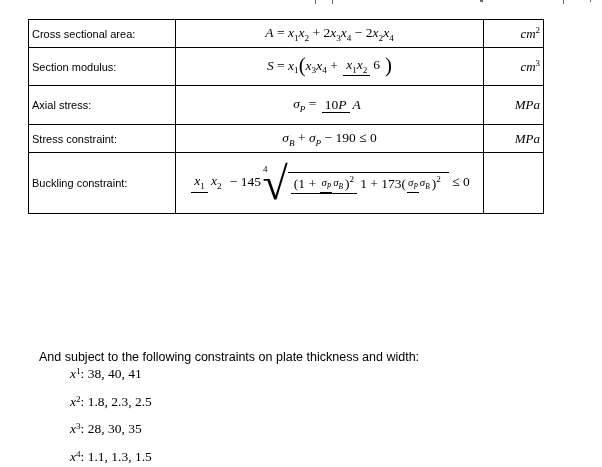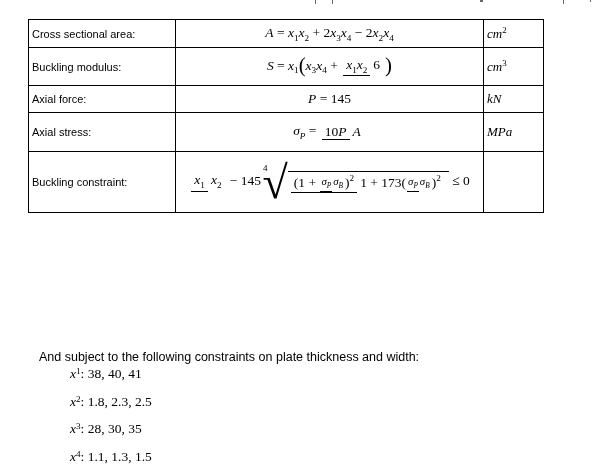--- a/index.html
+++ b/index.html
@@ -17,21 +17,21 @@
   
   table.spec{
     position:absolute;left:28px;top:19px;width:515px;
     border-collapse:collapse;table-layout:fixed;
   }
   table.spec td{
     border:1px solid #000;vertical-align:middle;padding:2px 3px;overflow:hidden;
   }
   td.lbl{font-size:11px;padding-left:7px;font-family:"Liberation Sans",sans-serif;}
   td.fml{text-align:center;font-family:"Liberation Serif",serif;font-size:13.5px;}
-  td.unit{text-align:left;font-family:"Liberation Serif",serif;font-size:13px;}
+  td.unit{text-align:right;font-family:"Liberation Serif",serif;font-size:13px;}
 
   
   .mi{font-style:italic;}
   .mn{font-style:normal;}
   sub.ms{font-size:0.68em;font-style:normal;}
   sub.ms.mi{font-style:italic;}
   sup.msup{font-size:0.68em;font-style:normal;}
   .mbig{font-size:1.55em;font-style:normal;vertical-align:middle;position:relative;top:-1px;}
   .frac{display:inline-flex;flex-direction:row;vertical-align:middle;text-align:center;margin:0 2px;}
   .frac .num{display:block;border-bottom:1px solid #000;padding:0 3px;line-height:1.15;}
@@ -67,38 +67,38 @@
         <col style="width:308px">
         <col style="width:60px">
       </colgroup>
     <tbody>
       <tr style="height:28px">
         <td class="lbl">Cross sectional area:</td>
         <td class="fml"><span class="mi">A</span><span class="mn"> = </span><span class="mi">x</span><sub class="ms">1</sub><span class="mi">x</span><sub class="ms">2</sub><span class="mn"> + 2</span><span class="mi">x</span><sub class="ms">3</sub><span class="mi">x</span><sub class="ms">4</sub><span class="mn"> − 2</span><span class="mi">x</span><sub class="ms">2</sub><span class="mi">x</span><sub class="ms">4</sub></td>
         <td class="unit"><span class="mi">cm</span><sup class="msup">2</sup></td>
       </tr>
       <tr style="height:38px">
-        <td class="lbl">Buckling modulus:</td>
+        <td class="lbl">Section modulus:</td>
         <td class="fml"><span class="mi">S</span><span class="mn"> = </span><span class="mi">x</span><sub class="ms">1</sub><span class="mbig">(</span><span class="mi">x</span><sub class="ms">3</sub><span class="mi">x</span><sub class="ms">4</sub><span class="mn"> + </span><span class="frac">
               <span class="num"><span class="mi">x</span><sub class="ms">1</sub><span class="mi">x</span><sub class="ms">2</sub></span>
               <span class="den"><span class="mn">6</span></span>
             </span><span class="mbig">)</span></td>
         <td class="unit"><span class="mi">cm</span><sup class="msup">3</sup></td>
-      </tr>
-      <tr style="height:27px">
-        <td class="lbl">Axial force:</td>
-        <td class="fml"><span class="mi">P</span><span class="mn"> = 145</span></td>
-        <td class="unit"><span class="mi">kN</span></td>
       </tr>
       <tr style="height:39px">
         <td class="lbl">Axial stress:</td>
         <td class="fml"><span class="mi">σ</span><sub class="ms mi">P</sub><span class="mn"> = </span><span class="frac">
               <span class="num"><span class="mn">10</span><span class="mi">P</span></span>
               <span class="den"><span class="mi">A</span></span>
             </span></td>
+        <td class="unit"><span class="mi">MPa</span></td>
+      </tr>
+      <tr style="height:28px">
+        <td class="lbl">Stress constraint:</td>
+        <td class="fml"><span class="mi">σ</span><sub class="ms mi">B</sub><span class="mn"> + </span><span class="mi">σ</span><sub class="ms mi">P</sub><span class="mn"> − 190 ≤ 0</span></td>
         <td class="unit"><span class="mi">MPa</span></td>
       </tr>
       <tr style="height:61px">
         <td class="lbl">Buckling constraint:</td>
         <td class="fml"><span class="frac">
               <span class="num"><span class="mi">x</span><sub class="ms">1</sub></span>
               <span class="den"><span class="mi">x</span><sub class="ms">2</sub></span>
             </span><span class="mn"> − 145</span><span class="sqrt">
               <span class="sqrt-idx">4</span>
               <span class="sqrt-sign">√</span>

